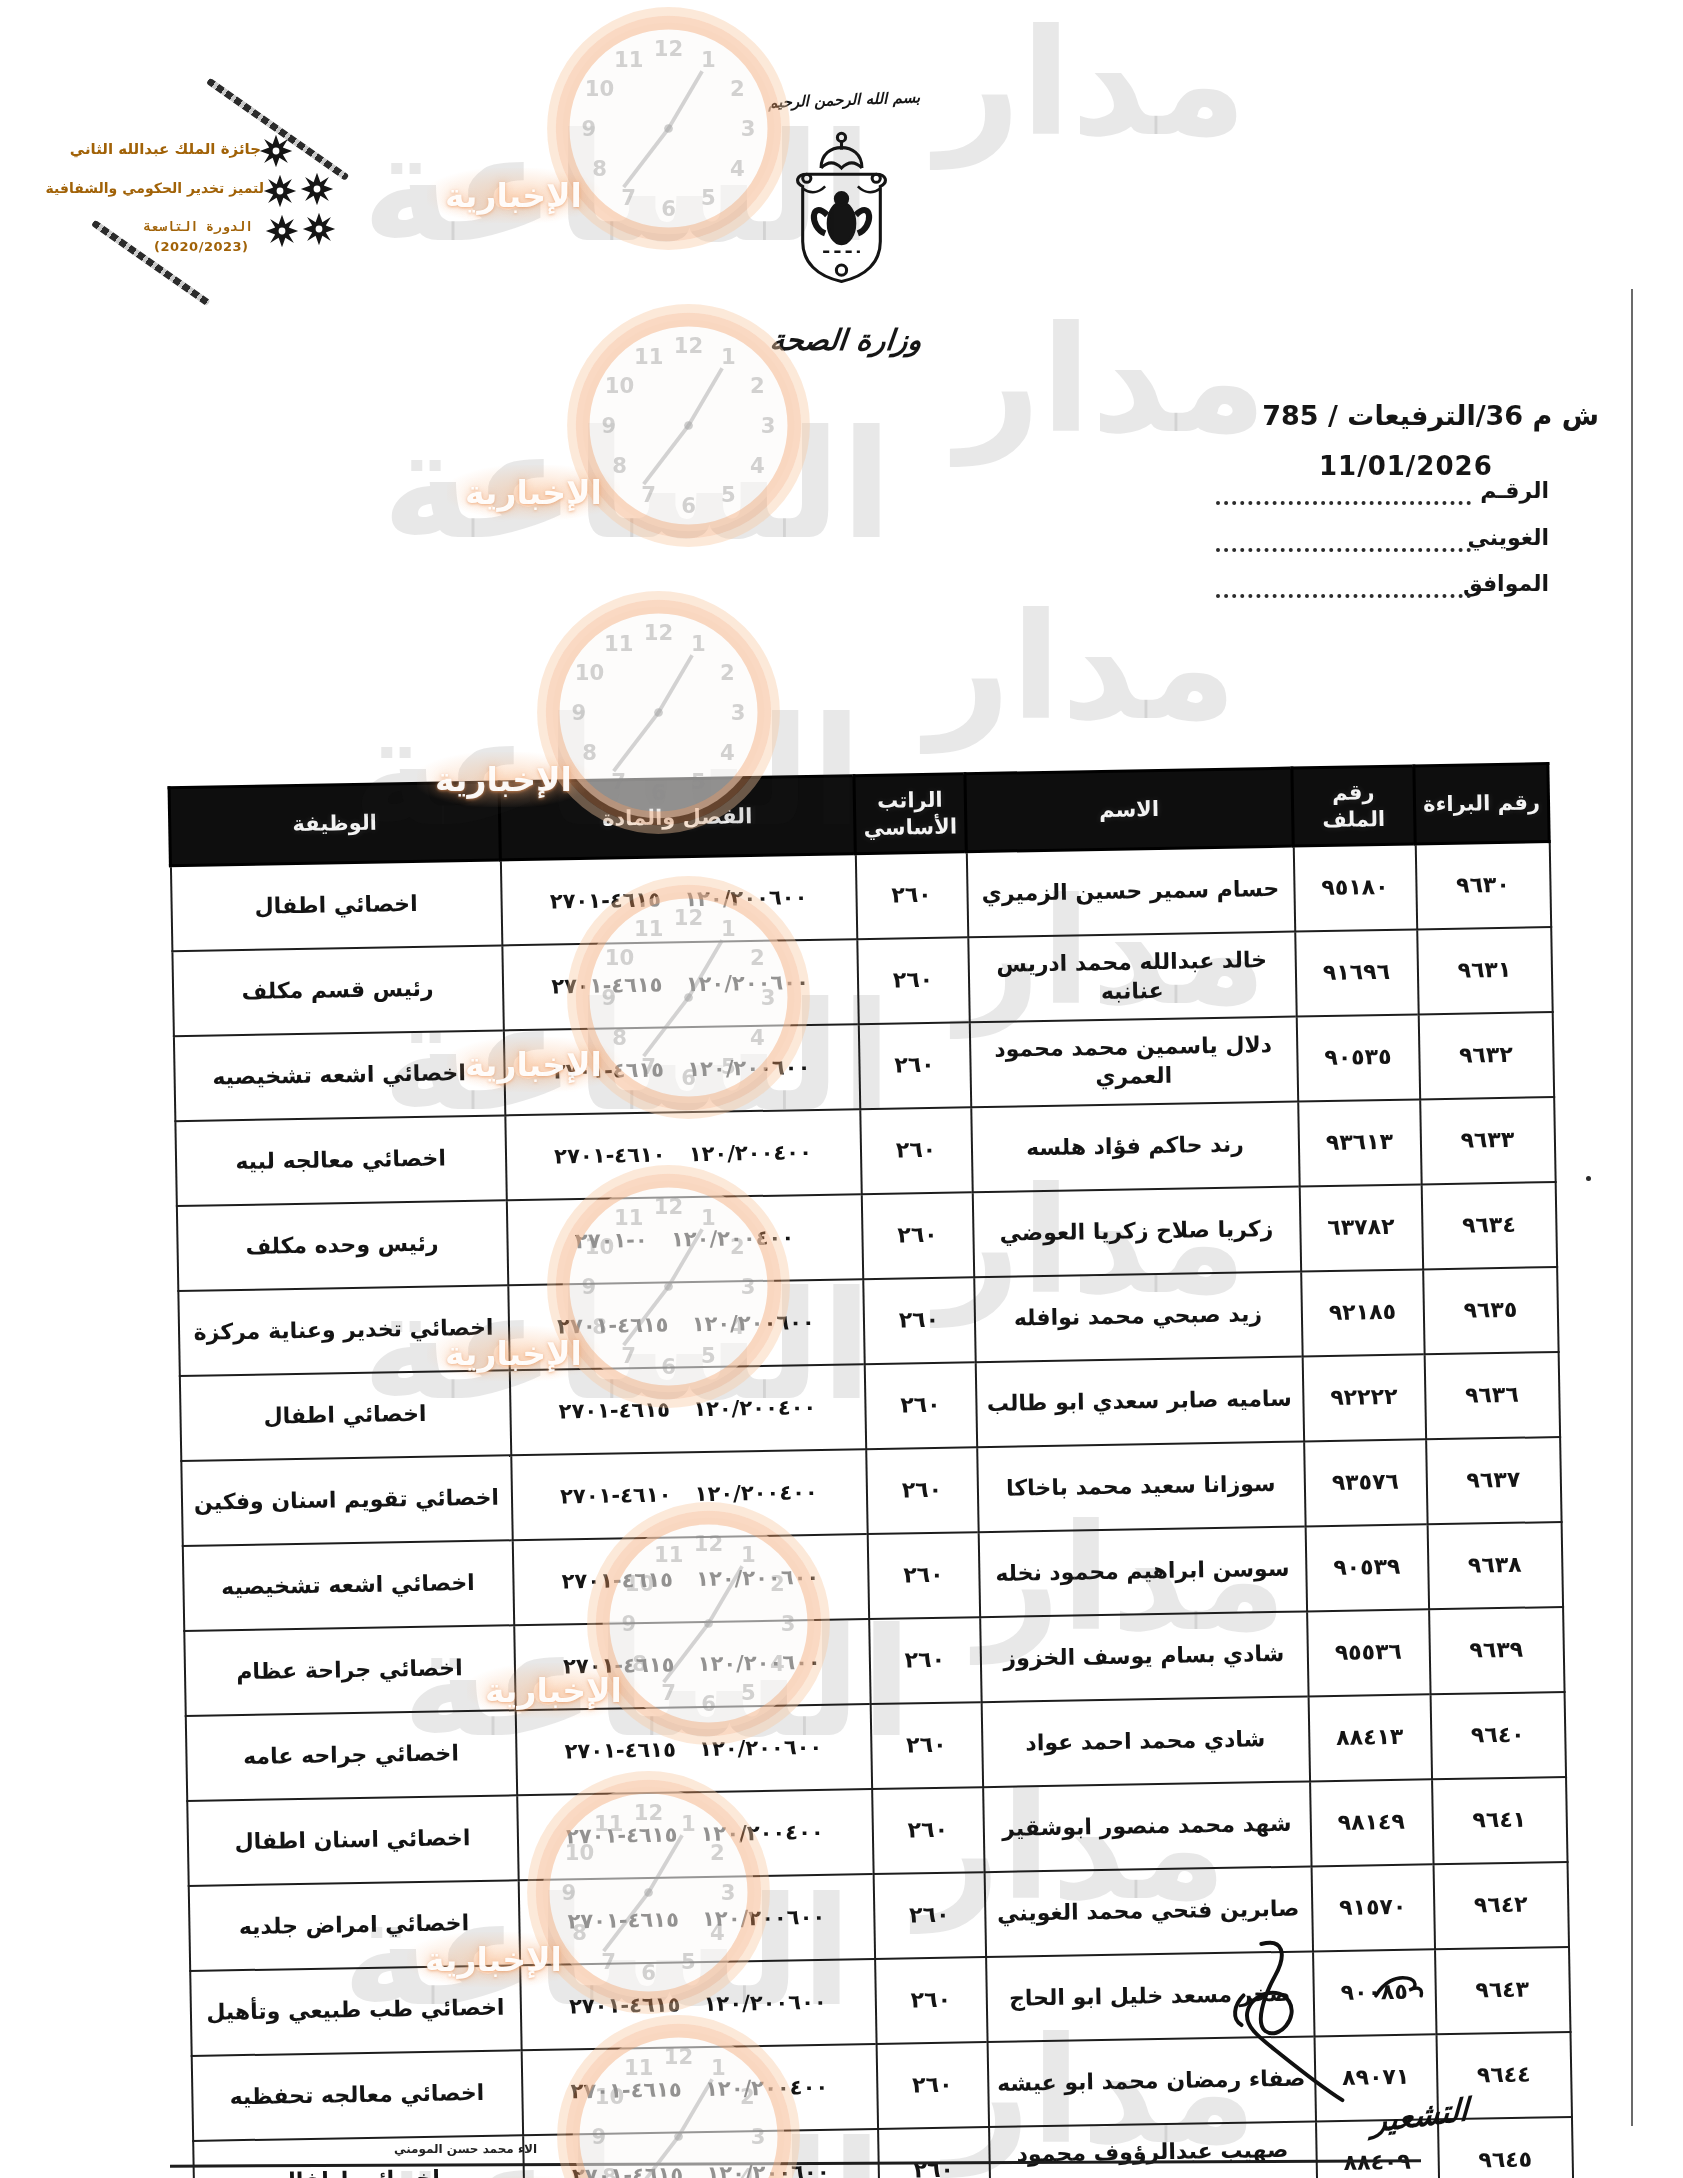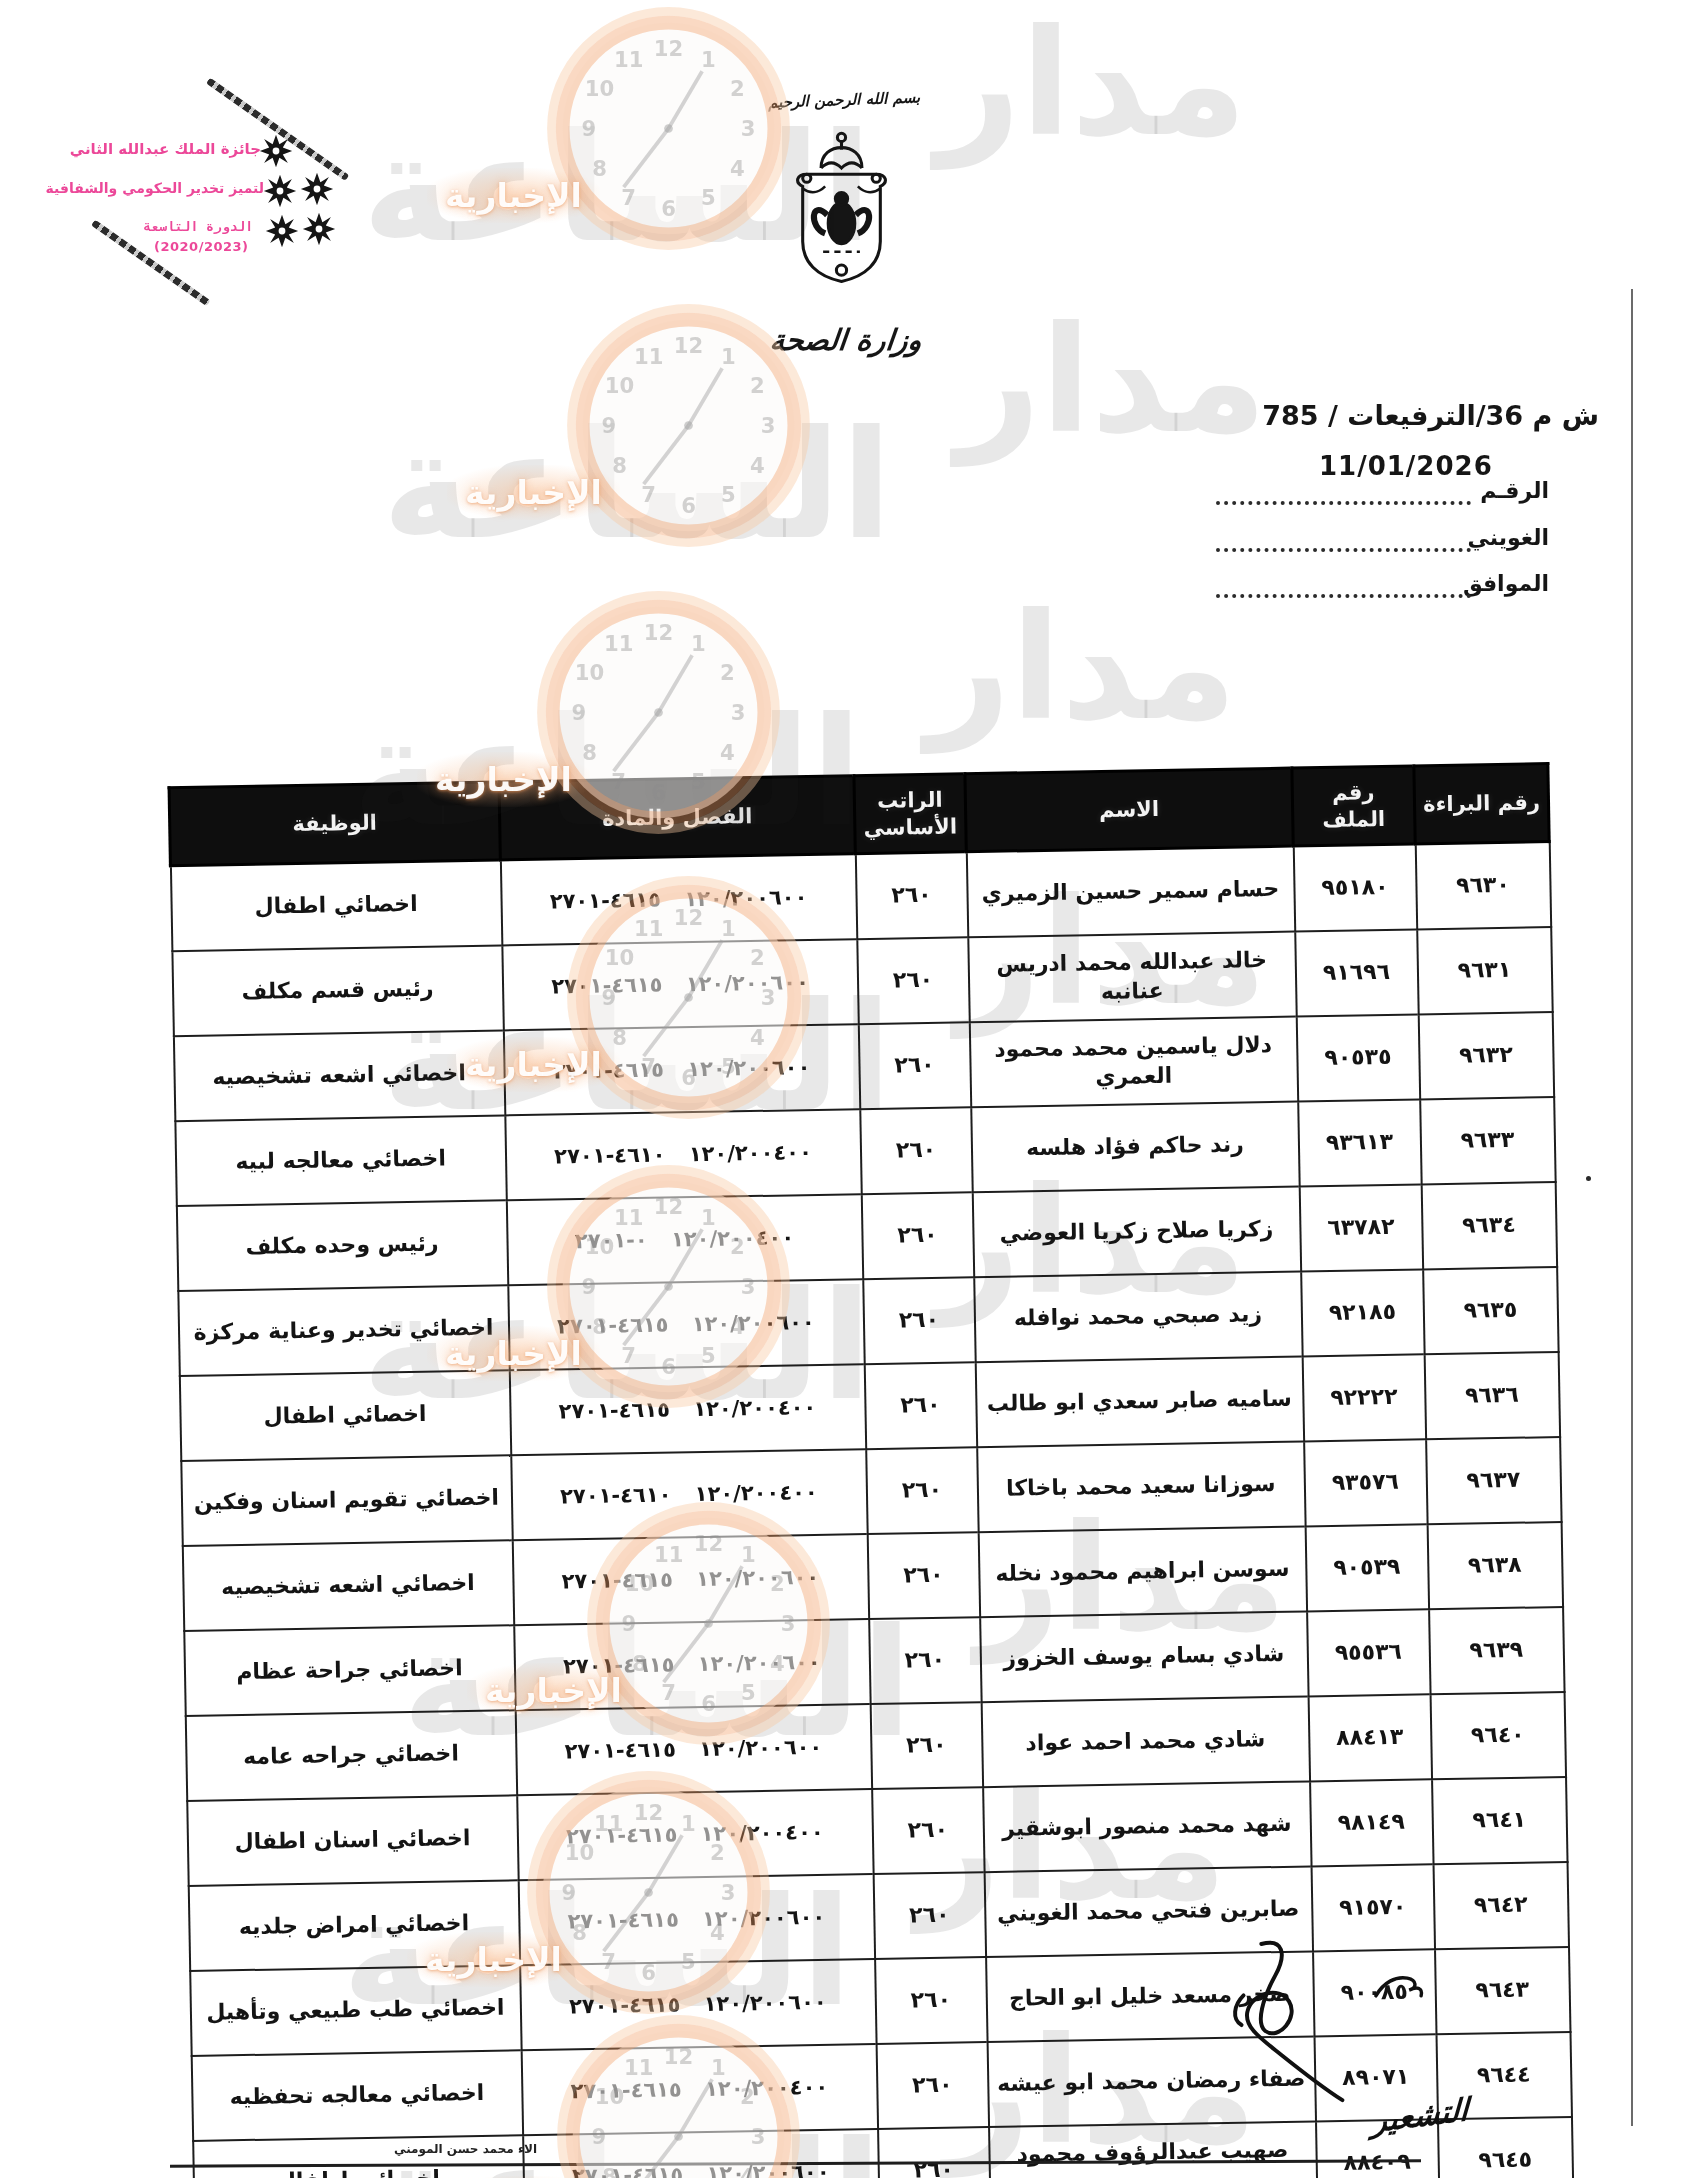--- a/index.html
+++ b/index.html
@@ -7,21 +7,21 @@
     position:relative;width:1683px;height:2178px;background:#ffffff;
     overflow:hidden;margin:0 auto;direction:rtl;
     font-family:"DejaVu Sans",sans-serif;color:#161616;
   }
   
   .stamp{position:absolute;left:99px;top:65px;width:347px;height:248px;}
   .ribbon{position:absolute;height:7px;background:repeating-linear-gradient(90deg,#2b2b2b 0 7px,rgba(43,43,43,.25) 7px 11px);border-radius:3px;transform-origin:left center;}
   .ribbon.r1{left:109px;top:12px;width:170px;transform:rotate(35deg);}
   .ribbon.r2{left:-6px;top:154px;width:141px;transform:rotate(35deg);}
   .stamp-star{position:absolute;width:34px;height:34px;}
-  .stamp-text{position:absolute;text-align:left;font-weight:700;color:#ec4899;white-space:nowrap;}
+  .stamp-text{position:absolute;text-align:left;font-weight:700;color:#a16207;white-space:nowrap;}
   .st1{left:8px;top:75px;width:154px;font-size:15px;}
   .st2{left:24px;top:115px;width:141px;font-size:14px;}
   .st3{left:59px;top:154px;width:95px;font-size:13px;font-family:Liberation Mono, monospace;}
   .st4{left:55px;top:174px;width:99px;font-size:13px;letter-spacing:0.5px;}
   
   .bismillah{position:absolute;left:760px;top:91px;width:168px;text-align:center;font-size:15px;font-weight:700;font-style:italic;transform:rotate(-2deg);}
   .emblem{position:absolute;left:770px;top:127px;width:143px;height:174px;}
   .ministry{position:absolute;left:752px;top:323px;width:188px;text-align:center;font-size:29px;font-weight:700;font-style:italic;transform:skewX(-6deg);}
   
   .refline{position:absolute;left:1188px;top:400px;width:411px;font-size:27px;font-weight:700;letter-spacing:0.5px;}

